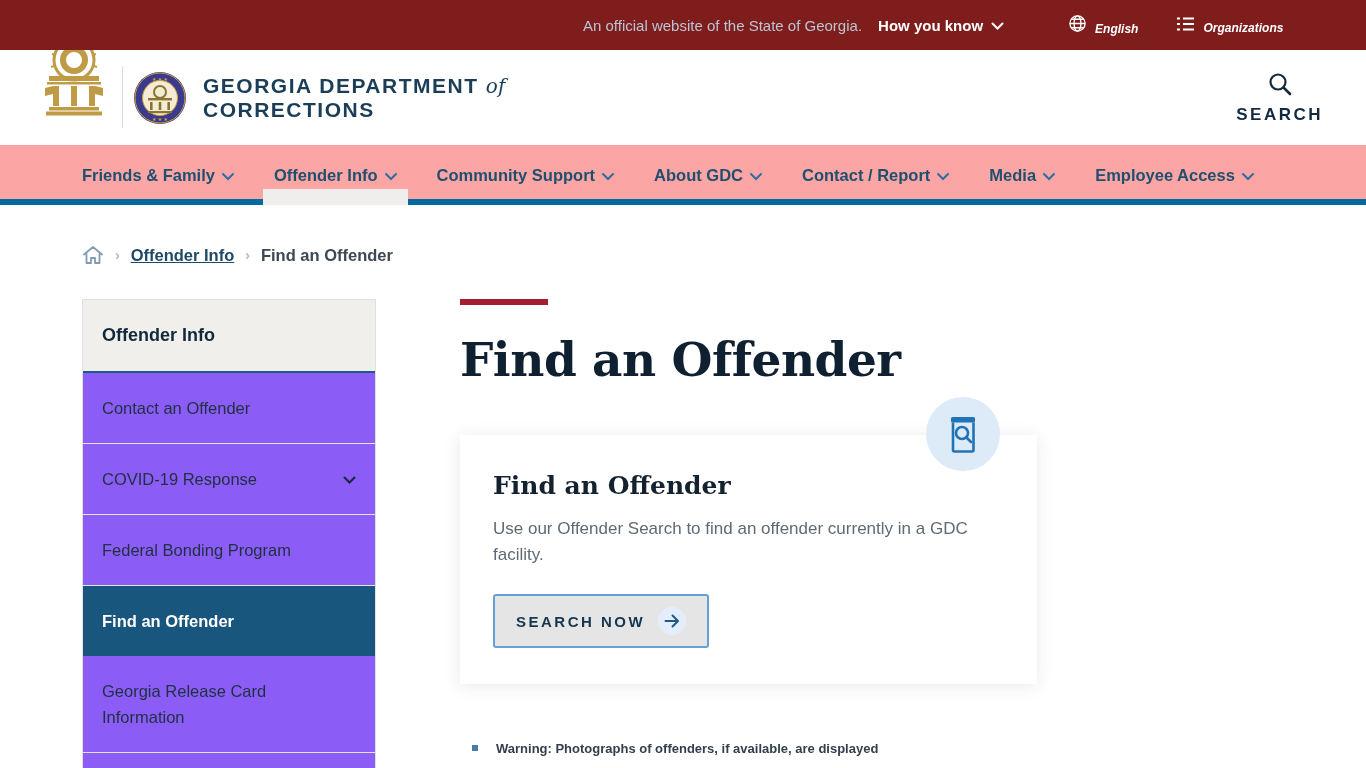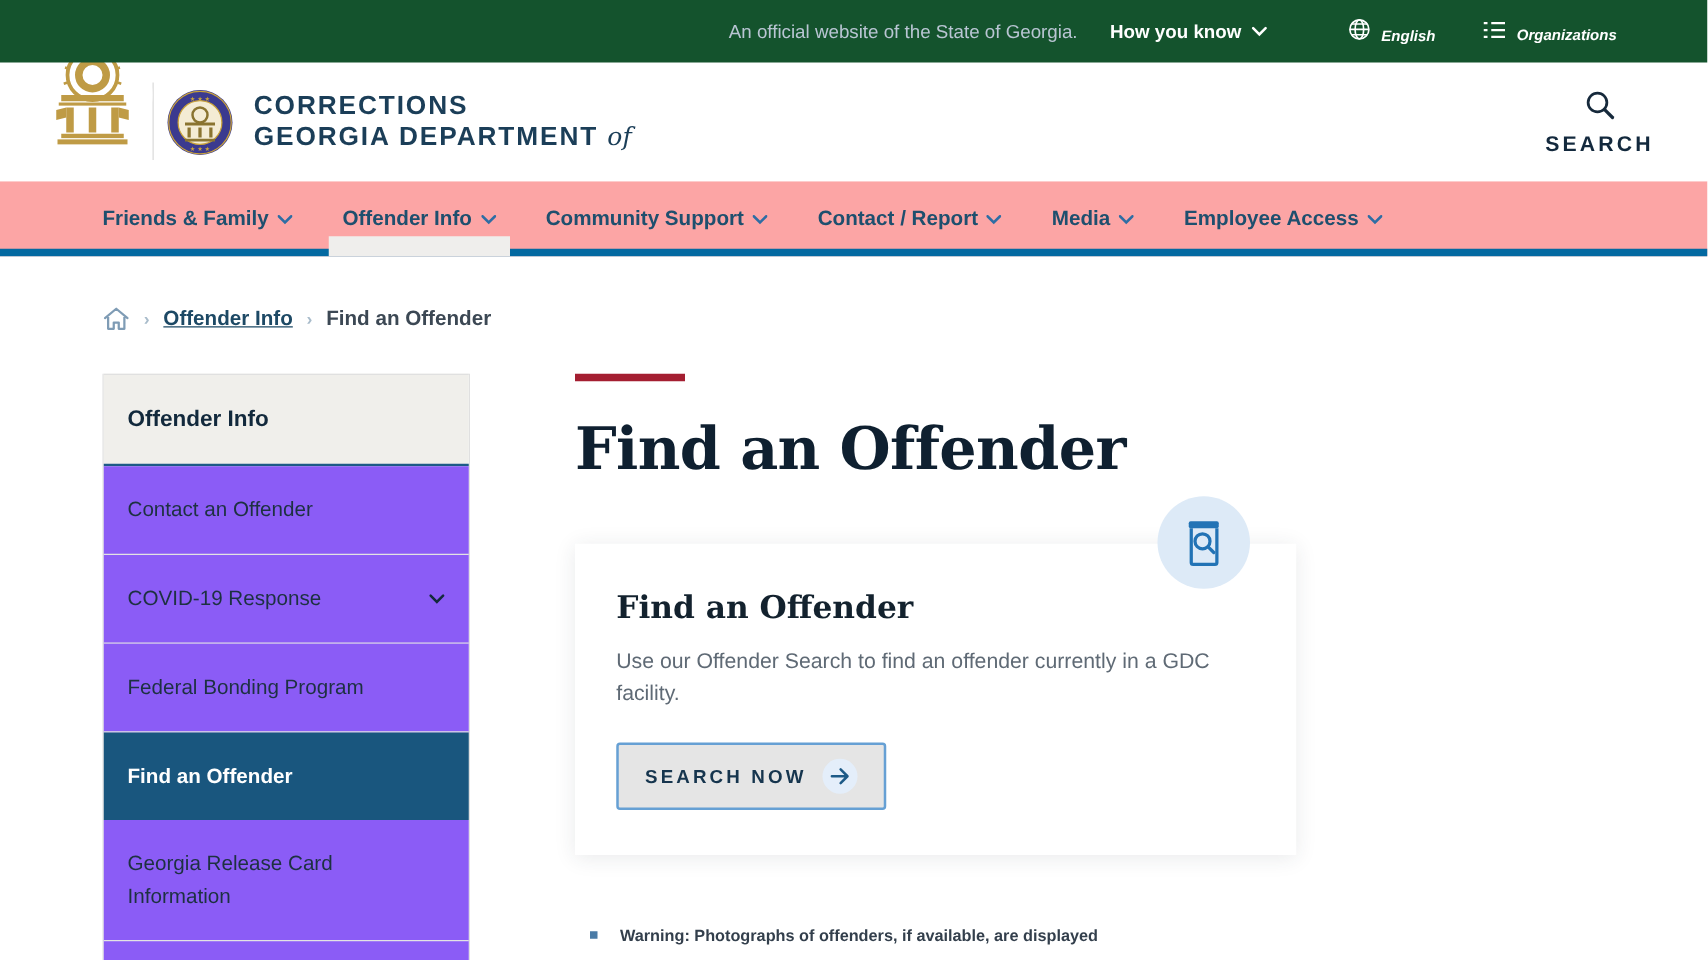--- a/index.html
+++ b/index.html
@@ -5,25 +5,25 @@
   * { box-sizing: border-box; }
   html,body { margin:0; padding:0; }
   body {
     width:1366px; height:768px; overflow:hidden;
     font-family:"Liberation Sans", sans-serif;
     background:#ffffff; color:#13293d;
   }
 
   
   .topbar {
-    height:50px; background:#14532d; display:flex; align-items:center;
+    height:50px; background:#7f1d1d; display:flex; align-items:center;
     position:relative; z-index:2; font-size:15px;
   }
   .official-msg { margin-left:583px; color:#b9c5d3; }
-  .how-you-know { margin-left:20px; display:flex; align-items:center; gap:8px;
+  .how-you-know { margin-left:10px; display:flex; align-items:center; gap:8px;
     color:#ffffff; font-weight:700; cursor:pointer; background:none; border:none;
     font-size:15px; font-family:inherit; }
   .tb-btn { display:flex; align-items:flex-end; gap:8px; color:#ffffff; font-weight:700;
     cursor:pointer; background:none; border:none; font-size:12px; font-family:inherit;font-style:italic; }
   .english-btn { margin-left:52px; }
   .orgs-btn { margin-left:26px; margin-right:41px; }
 
   
   .site-header { position:relative; height:95px; background:#fff; z-index:1; }
   .logo-circle {
@@ -160,25 +160,25 @@
         <rect x="25.7" y="31" width="2.6" height="8"></rect>
         <rect x="34.4" y="31" width="2.6" height="8"></rect>
         <rect x="15" y="40" width="24" height="2.2"></rect>
       </g>
       <g fill="#c9a23a" font-size="5" font-family="Liberation Sans, sans-serif" text-anchor="middle">
         <text x="27" y="9.5">★ ★ ★</text>
         <text x="27" y="50">★ ★ ★</text>
       </g>
     </svg>
     <div class="brand-text">
-      <div>CORRECTIONS</div>
       <div>
         <span>GEORGIA DEPARTMENT</span>
         <span class="brand-of">of</span>
       </div>
+      <div>CORRECTIONS</div>
     </div>
   </div>
   <div class="search-block">
     <svg width="26" height="26" viewBox="0 0 26 26">
       <circle cx="11" cy="11" r="7.5" fill="none" stroke="#16293b" stroke-width="2.2"></circle>
       <path d="M16.5 16.5L23 23" stroke="#16293b" stroke-width="2.6" stroke-linecap="round"></path>
     </svg>
     <div class="search-label">SEARCH</div>
   </div>
 </div>
@@ -197,20 +197,28 @@
       <button class="nav-link">
         <span>Offender Info</span>
         <span><svg width="12" height="8" viewBox="0 0 12 8">
               <path d="M1 1l5 5 5-5" stroke="#2e6da4" stroke-width="2" fill="none" stroke-linecap="round"></path>
             </svg></span>
       </button>
     </li>
     <li>
       <button class="nav-link">
         <span>Community Support</span>
+        <span><svg width="12" height="8" viewBox="0 0 12 8">
+              <path d="M1 1l5 5 5-5" stroke="#2e6da4" stroke-width="2" fill="none" stroke-linecap="round"></path>
+            </svg></span>
+      </button>
+    </li>
+    <li>
+      <button class="nav-link">
+        <span>About GDC</span>
         <span><svg width="12" height="8" viewBox="0 0 12 8">
               <path d="M1 1l5 5 5-5" stroke="#2e6da4" stroke-width="2" fill="none" stroke-linecap="round"></path>
             </svg></span>
       </button>
     </li>
     <li>
       <button class="nav-link">
         <span>Contact / Report</span>
         <span><svg width="12" height="8" viewBox="0 0 12 8">
               <path d="M1 1l5 5 5-5" stroke="#2e6da4" stroke-width="2" fill="none" stroke-linecap="round"></path>

